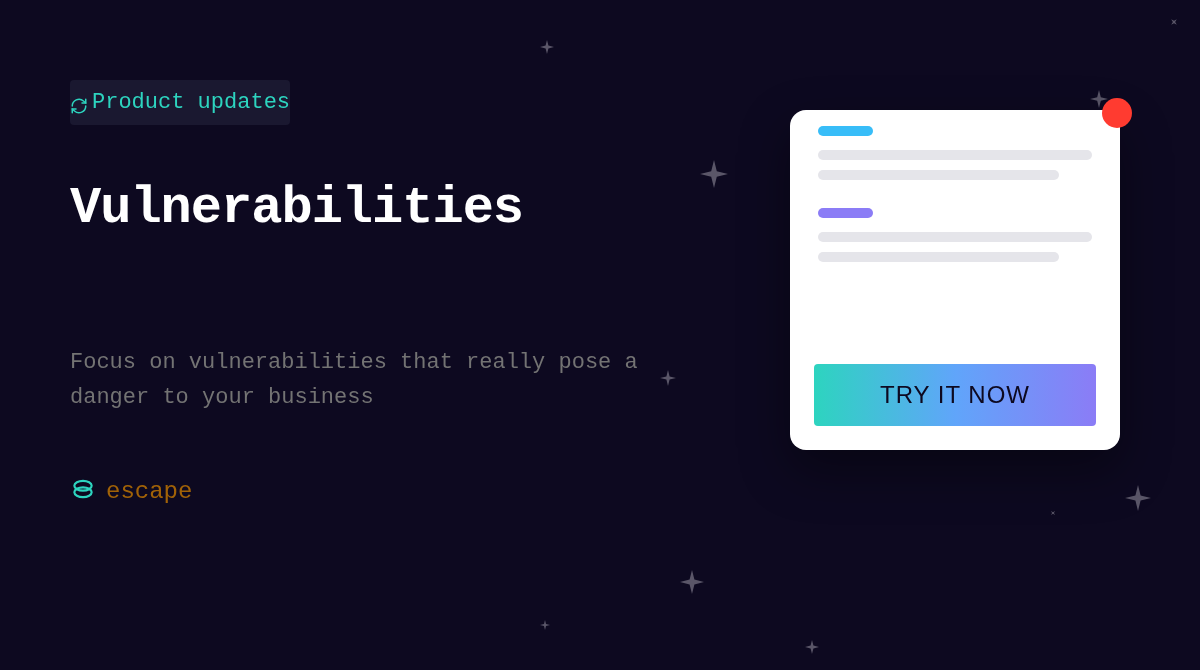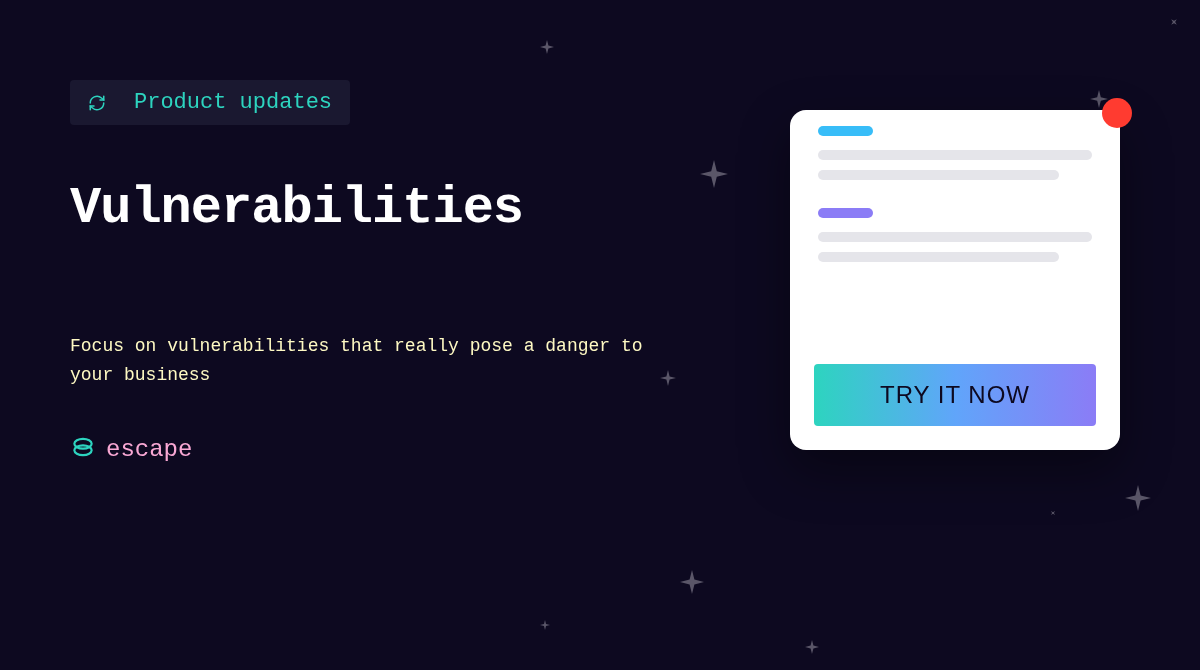--- a/index.html
+++ b/index.html
@@ -28,62 +28,62 @@
   .s10 { top: 510px; left: 1050px; }
 
   .left-col {
     position: absolute;
     top: 80px;
     left: 70px;
     width: 600px;
   }
   .badge {
     display: inline-flex;
-    align-items: center;
-    gap: 28px;
+    align-items: flex-end;
+    gap: 4px;
     background: #1a1830;
-    padding: 10px 18px;
+    padding: 10px 0;
     border-radius: 4px;
     margin-bottom: 50px;
   }
   .badge-icon {
     color: #2dd4bf;
     display: flex;
     align-items: center;
   }
   .badge-text {
     color: #2dd4bf;
     font-size: 22px;
     font-family: 'Courier New', monospace;
   }
   .title {
     font-size: 52px;
     font-weight: bold;
     line-height: 1.3;
-    margin-bottom: 22px;
+    margin-bottom: 35px;
     font-family: 'Courier New', monospace;
     letter-spacing: -1px;
   }
   .title-white { color: #ffffff; }
   .title-teal { color: #2dd4bf; }
   .subtitle {
-    color: #fef9c3;
-    font-size: 18px;
+    color: #737373;
+    font-size: 22px;
     line-height: 1.6;
-    margin-bottom: 44px;
+    margin-bottom: 60px;
     font-family: 'Courier New', monospace;
   }
   .brand {
     display: flex;
     align-items: center;
     gap: 10px;
   }
   .brand-icon { color: #2dd4bf; }
   .brand-text {
-    color: #f9a8d4;
+    color: #a16207;
     font-size: 24px;
     font-family: 'Courier New', monospace;
   }
 
   .card {
     position: absolute;
     top: 110px;
     right: 80px;
     width: 330px;
     height: 340px;

